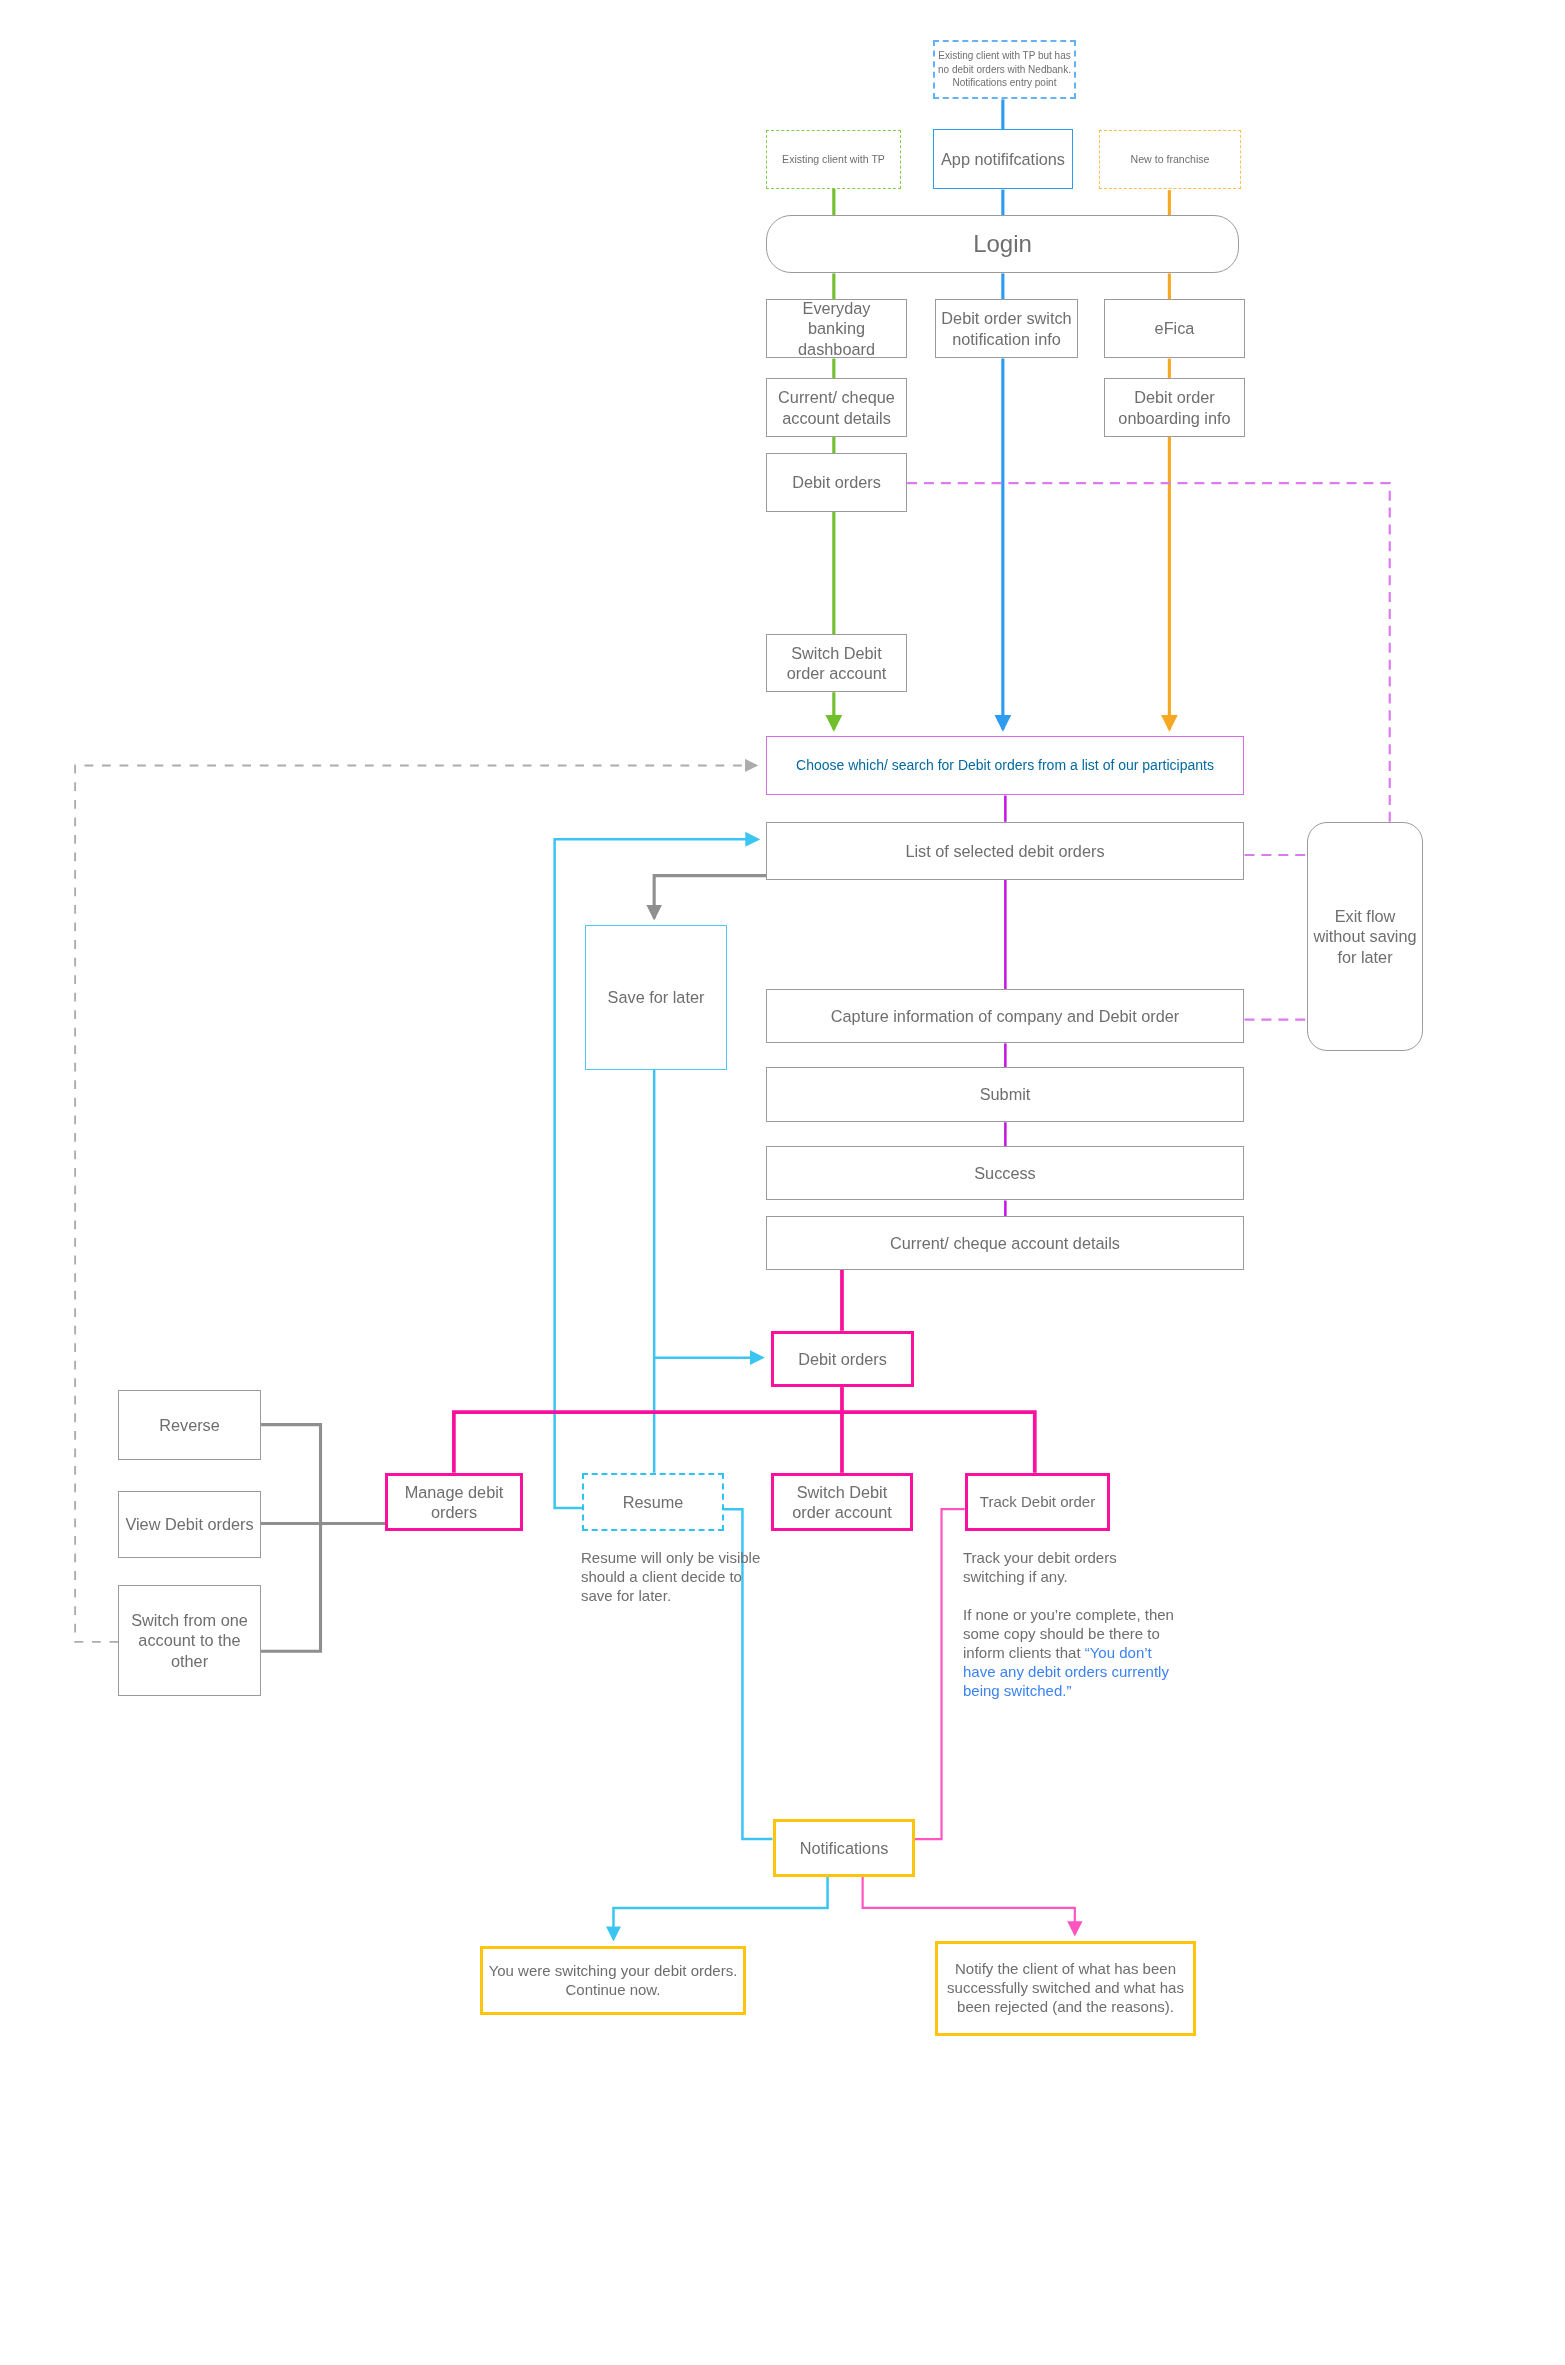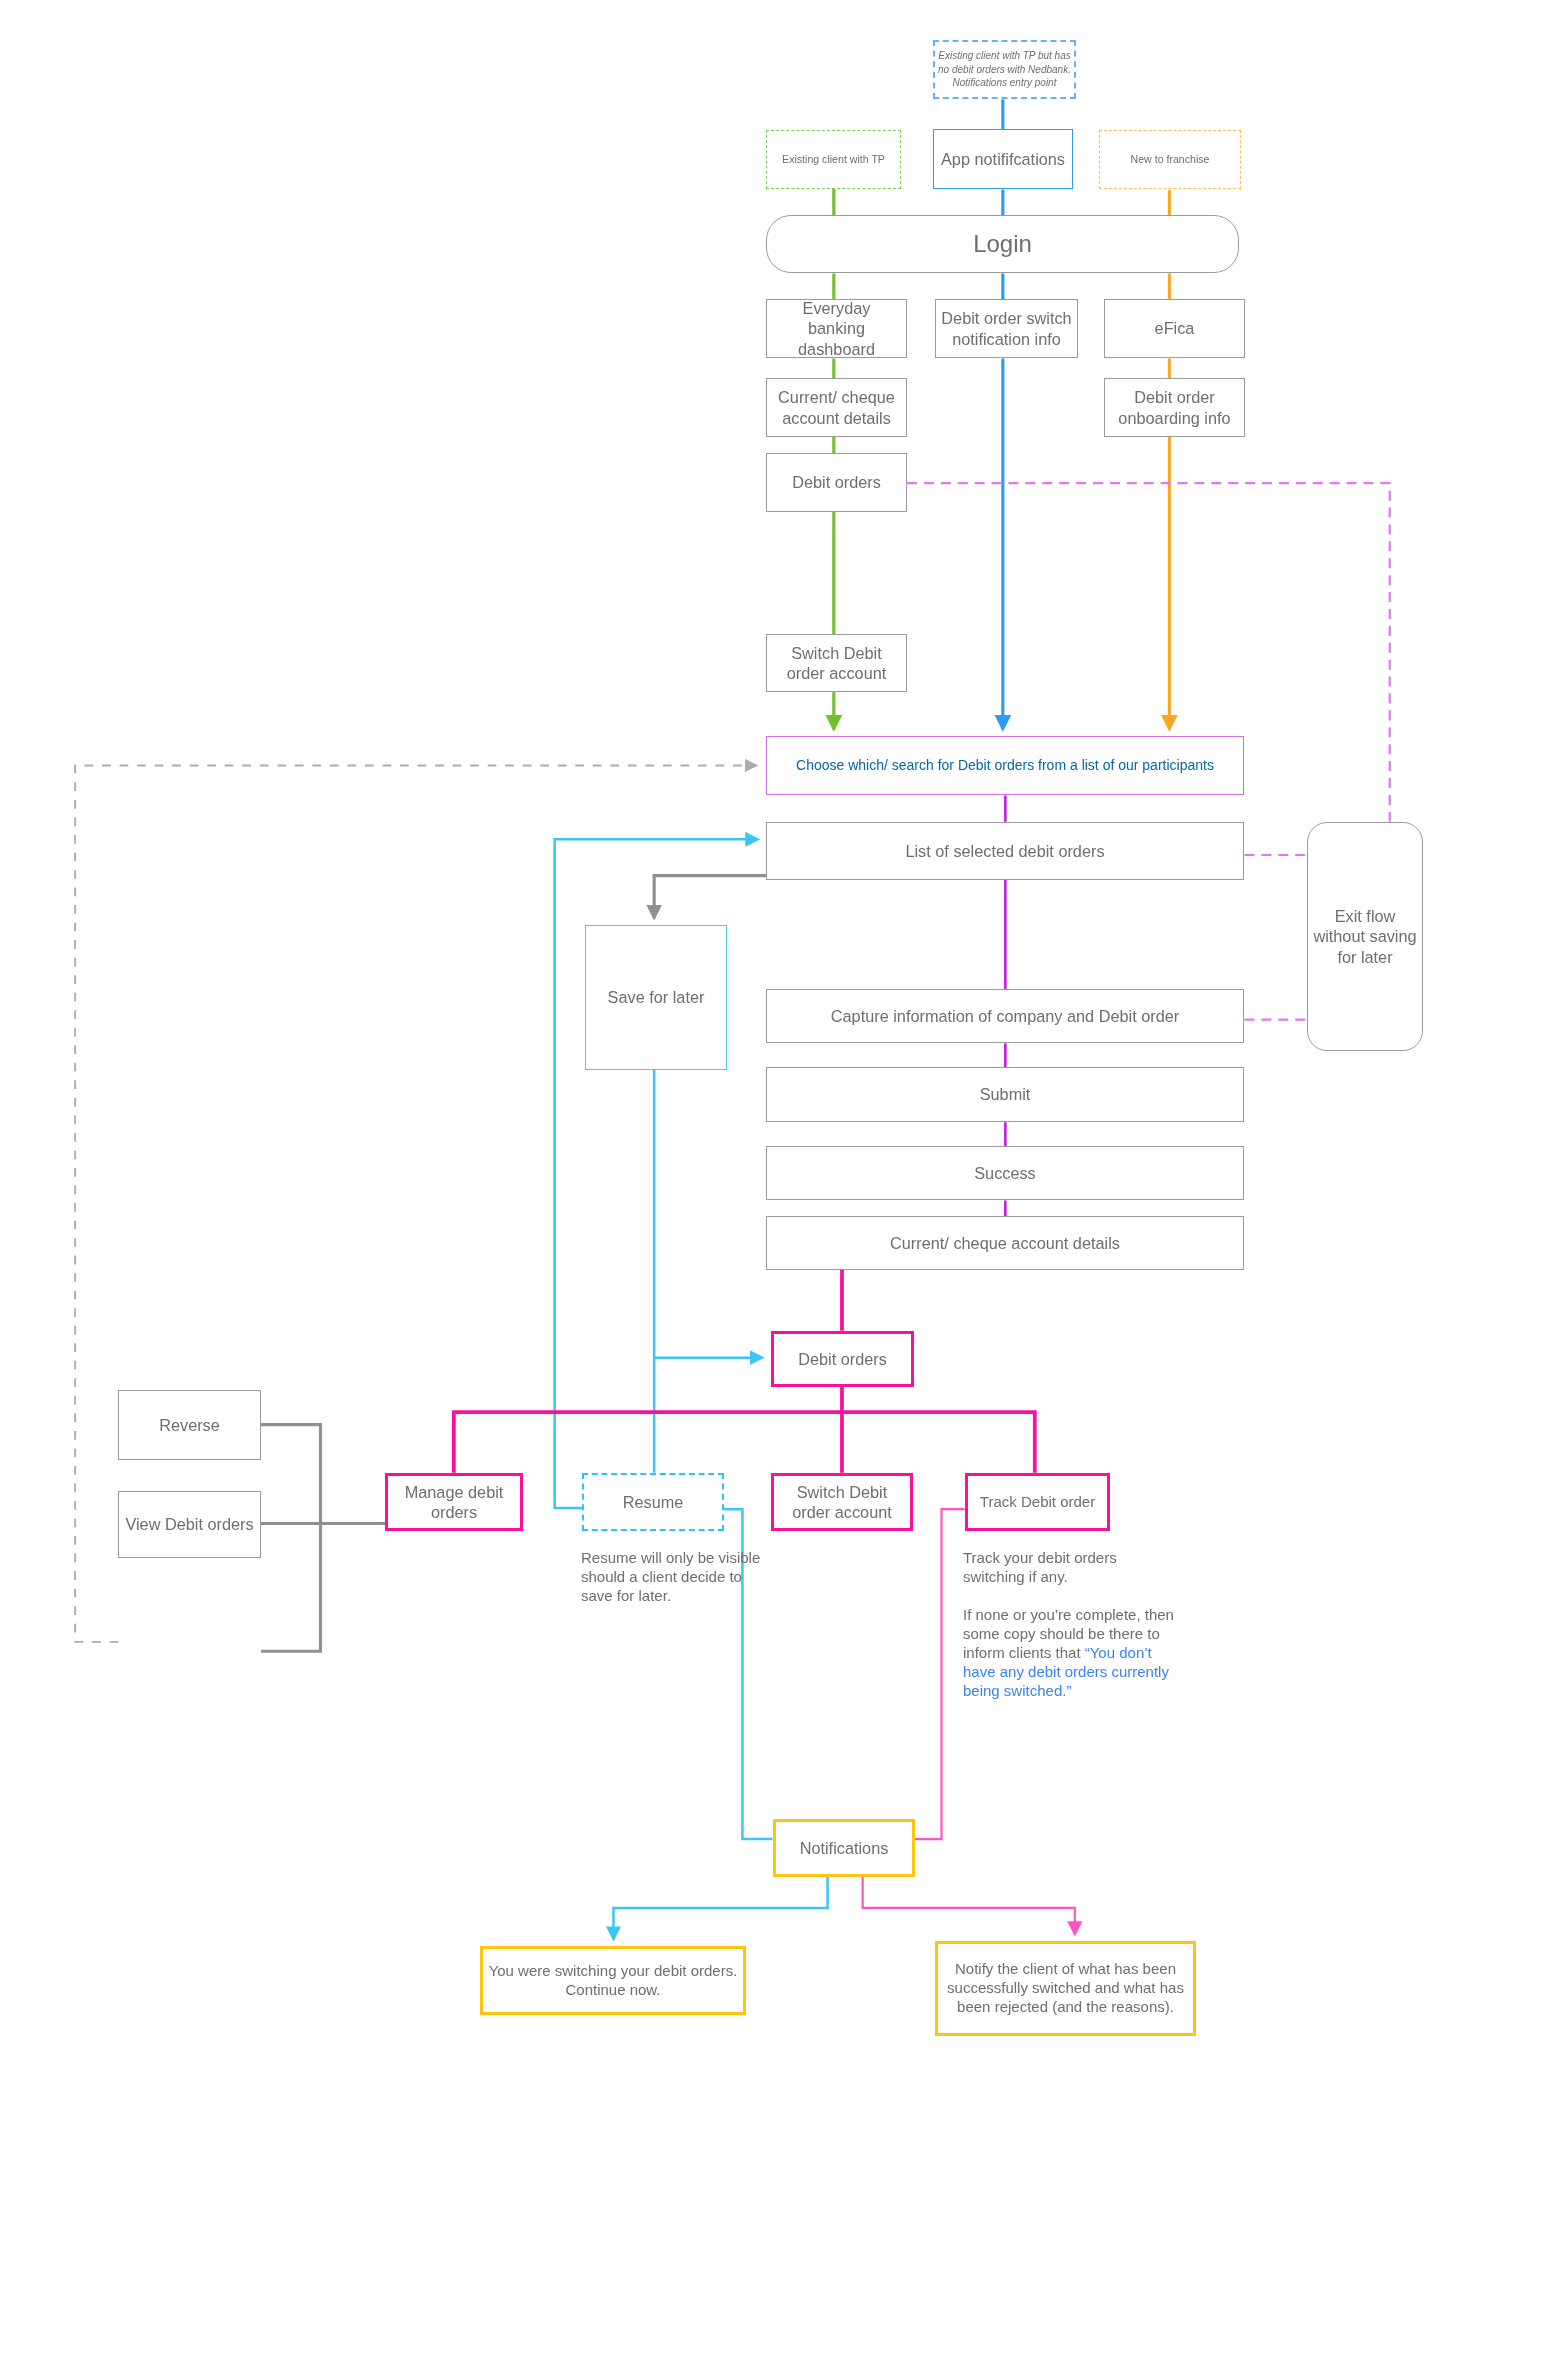--- a/index.html
+++ b/index.html
@@ -7,21 +7,21 @@
           font-family:"Liberation Sans", sans-serif;color:#6e6e6e;overflow:hidden;}
   .wires{position:absolute;left:0;top:0;z-index:1;}
   .node{position:absolute;z-index:2;box-sizing:border-box;background:#ffffff;
         border:1.3px solid #9b9b9b;color:#6e6e6e;font-size:16.3px;line-height:1.25;
         display:flex;align-items:center;justify-content:center;text-align:center;
         padding:2.5px 5px;}
   .b-login{font-size:24px;border-radius:25px;}
   .b-small{font-size:10.6px;line-height:1.3;}
   .b-entry{font-size:10px;line-height:1.35;padding:1.3px 2.5px;}
   .b-blue{border:1.9px solid #2e9bf2;}
-  .b-dash-blue{border:2.5px dashed #64b1f5;font-style:italic;}
+  .b-dash-blue{border:2.5px dashed #64b1f5;}
   .b-dash-green{border:1.9px dashed #84cc4d;}
   .b-dash-orange{border:1.9px dashed #f9c050;}
   .b-violet{border:1.9px solid #d06fe6;color:#0369a1;font-size:14px;}
   .b-cyan{border:1.9px solid #4fc8f5;}
   .b-dash-cyan{border:2.5px dashed #2ec3f2;}
   .b-pink{border:3.8px solid #f9109c;}
   .b-yellow{border:3.8px solid #ffc40d;}
   .f24{font-size:15px;}
   .note{position:absolute;z-index:2;font-size:15px;line-height:19px;color:#6e6e6e;
         text-align:left;}
@@ -144,20 +144,21 @@
   <div class="node" style="left:1307px;top:822px;width:116px;height:229px;border-radius:20px;">Exit flow without saving for later</div>
   <div class="node b-cyan" style="left:585px;top:925px;width:142px;height:145px;">Save for later</div>
   <div class="node" style="left:766px;top:989px;width:478px;height:54px;">Capture information of company and Debit order</div>
   <div class="node" style="left:766px;top:1067px;width:478px;height:55px;">Submit</div>
   <div class="node" style="left:766px;top:1146px;width:478px;height:54px;">Success</div>
   <div class="node" style="left:766px;top:1216px;width:478px;height:54px;">Current/ cheque account details</div>
   <div class="node b-pink" style="left:771px;top:1331px;width:143px;height:56px;">Debit orders</div>
 
   <div class="node" style="left:118px;top:1390px;width:143px;height:70px;">Reverse</div>
   <div class="node" style="left:118px;top:1491px;width:143px;height:67px;">View Debit orders</div>
+  <div class="node" style="left:118px;top:1585px;width:143px;height:111px;">Switch from one account to the other</div>
 
   <div class="node b-pink" style="left:385px;top:1473px;width:138px;height:58px;">Manage debit orders</div>
   <div class="node b-dash-cyan" style="left:582px;top:1473px;width:142px;height:58px;">Resume</div>
   <div class="node b-pink" style="left:771px;top:1473px;width:142px;height:58px;">Switch Debit order account</div>
   <div class="node b-pink f24" style="left:965px;top:1473px;width:145px;height:58px;">Track Debit order</div>
 
   <div class="note" style="left:581px;top:1548px;width:182px;">Resume will only be visible should a client decide to save for later.</div>
   <div class="note" style="left:963px;top:1548px;width:216px;">
     <p>Track your debit orders switching if any.</p>
     <p style="margin:0;"><span>If none or you’re complete, then some copy should be there to inform clients that </span><span class="quote">“You don’t have any debit orders currently being switched.”</span></p>

